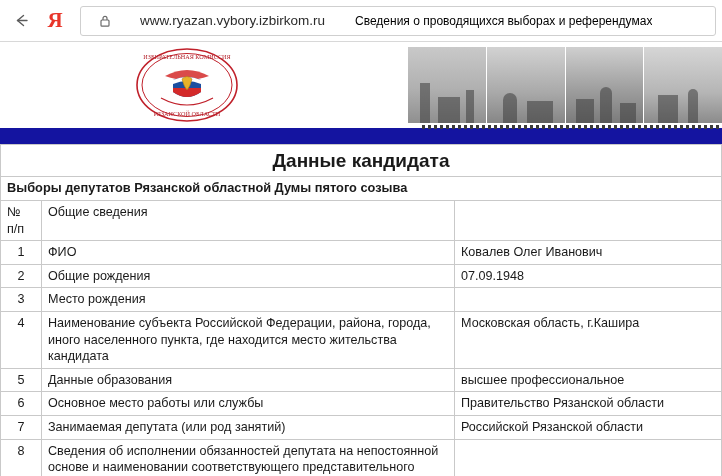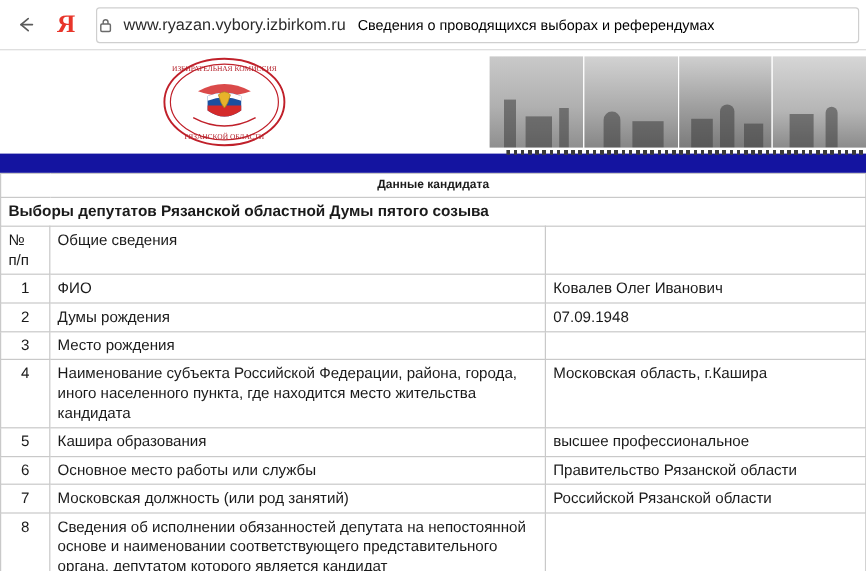--- a/index.html
+++ b/index.html
@@ -49,24 +49,25 @@
   }
   .omnibox {
     flex: 1;
     height: 30px;
     margin-left: 10px;
     border: 1px solid #cfcfcf;
     border-radius: 3px;
     background: #fff;
     display: flex;
     align-items: center;
-    padding: 0 0;
+    padding: 0 17px;
     box-sizing: border-box;
     overflow: hidden;
     white-space: nowrap;
+    gap: 20px;
   }
   .lock-icon {
     width: 14px;
     height: 14px;
     margin-right: 8px;
     flex: none;
   }
   .omnibox-url {
     font-size: 13.5px;
     color: #2b2b2b;
@@ -148,21 +149,21 @@
   }
   table.candidate td {
     border: 1px solid #c9c9c9;
     padding: 3px 6px;
     vertical-align: top;
     line-height: 1.32;
   }
   .title-row td {
     text-align: center;
     font-weight: bold;
-    font-size: 10px;
+    font-size: 19px;
     padding: 5px 6px;
   }
   .subtitle-row td {
     text-align: left;
     font-weight: bold;
     font-size: 12.8px;
     padding: 5px 6px;
   }
   .head-row td {
     font-size: 12.6px;
@@ -262,46 +263,46 @@
           <td class="col-val"></td>
         </tr>
 
         <tr>
           <td class="col-num num-cell">1</td>
           <td class="col-name">ФИО</td>
           <td class="col-val">Ковалев Олег Иванович</td>
         </tr>
         <tr>
           <td class="col-num num-cell">2</td>
-          <td class="col-name">Думы рождения</td>
+          <td class="col-name">Общие рождения</td>
           <td class="col-val">07.09.1948</td>
         </tr>
         <tr>
           <td class="col-num num-cell">3</td>
           <td class="col-name">Место рождения</td>
           <td class="col-val"></td>
         </tr>
         <tr>
           <td class="col-num num-cell">4</td>
           <td class="col-name">Наименование субъекта Российской Федерации, района, города, иного населенного пункта, где находится место жительства кандидата</td>
           <td class="col-val">Московская область, г.Кашира</td>
         </tr>
         <tr>
           <td class="col-num num-cell">5</td>
-          <td class="col-name">Кашира образования</td>
+          <td class="col-name">Данные образования</td>
           <td class="col-val">высшее профессиональное</td>
         </tr>
         <tr>
           <td class="col-num num-cell">6</td>
           <td class="col-name">Основное место работы или службы</td>
           <td class="col-val">Правительство Рязанской области</td>
         </tr>
         <tr>
           <td class="col-num num-cell">7</td>
-          <td class="col-name">Московская должность (или род занятий)</td>
+          <td class="col-name">Занимаемая депутата (или род занятий)</td>
           <td class="col-val">Российской Рязанской области</td>
         </tr>
         <tr>
           <td class="col-num num-cell">8</td>
           <td class="col-name">Сведения об исполнении обязанностей депутата на непостоянной основе и наименовании соответствующего представительного органа, депутатом которого является кандидат</td>
           <td class="col-val"></td>
         </tr>
 
       </tbody>
     </table>

